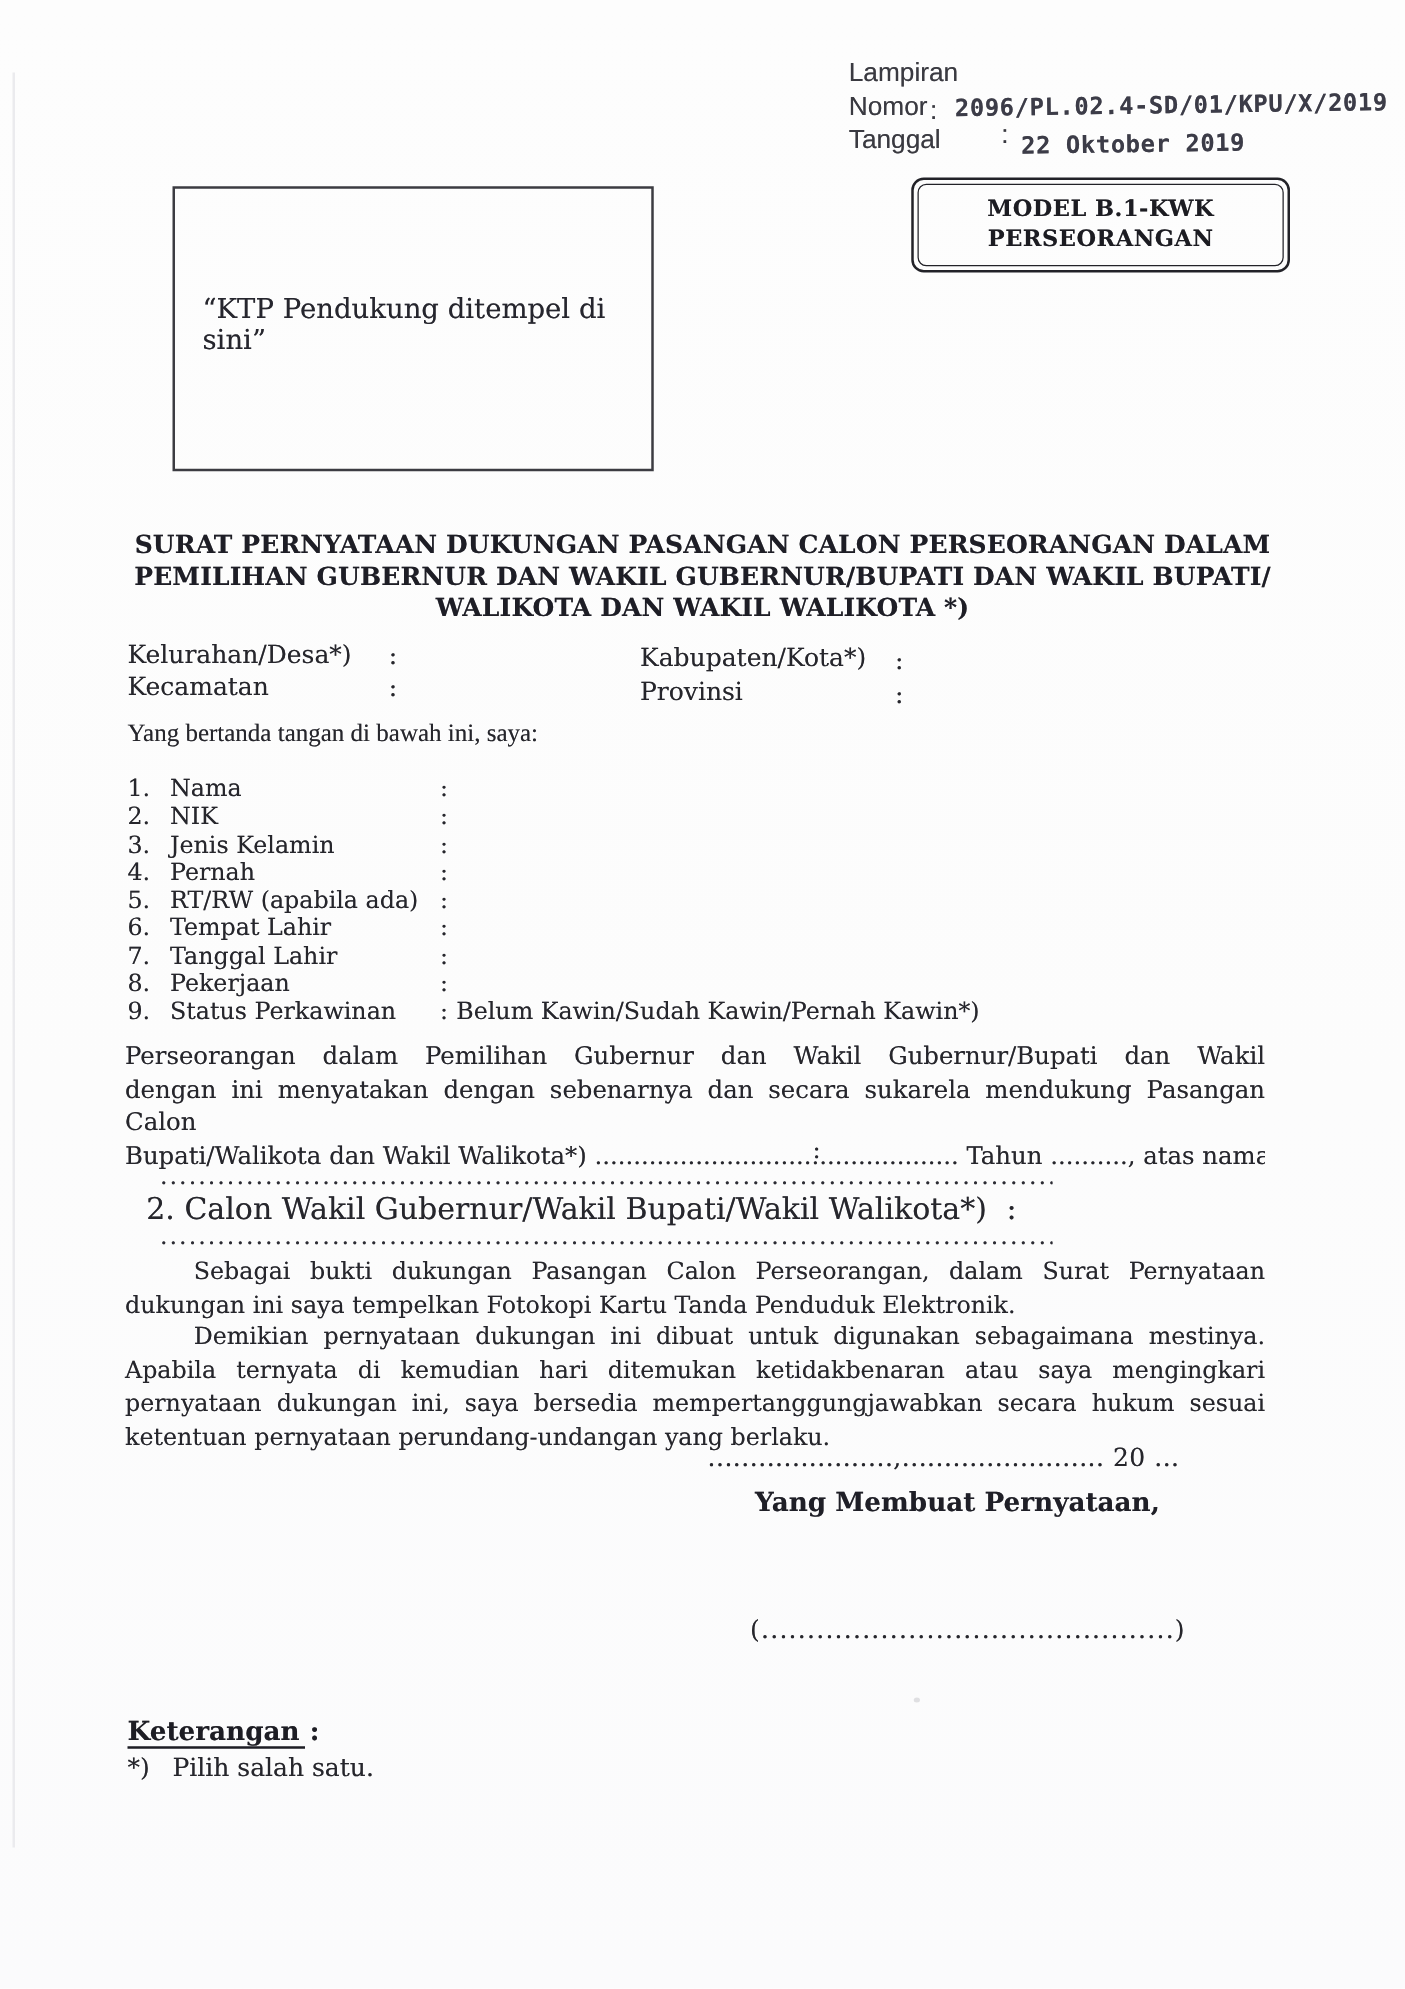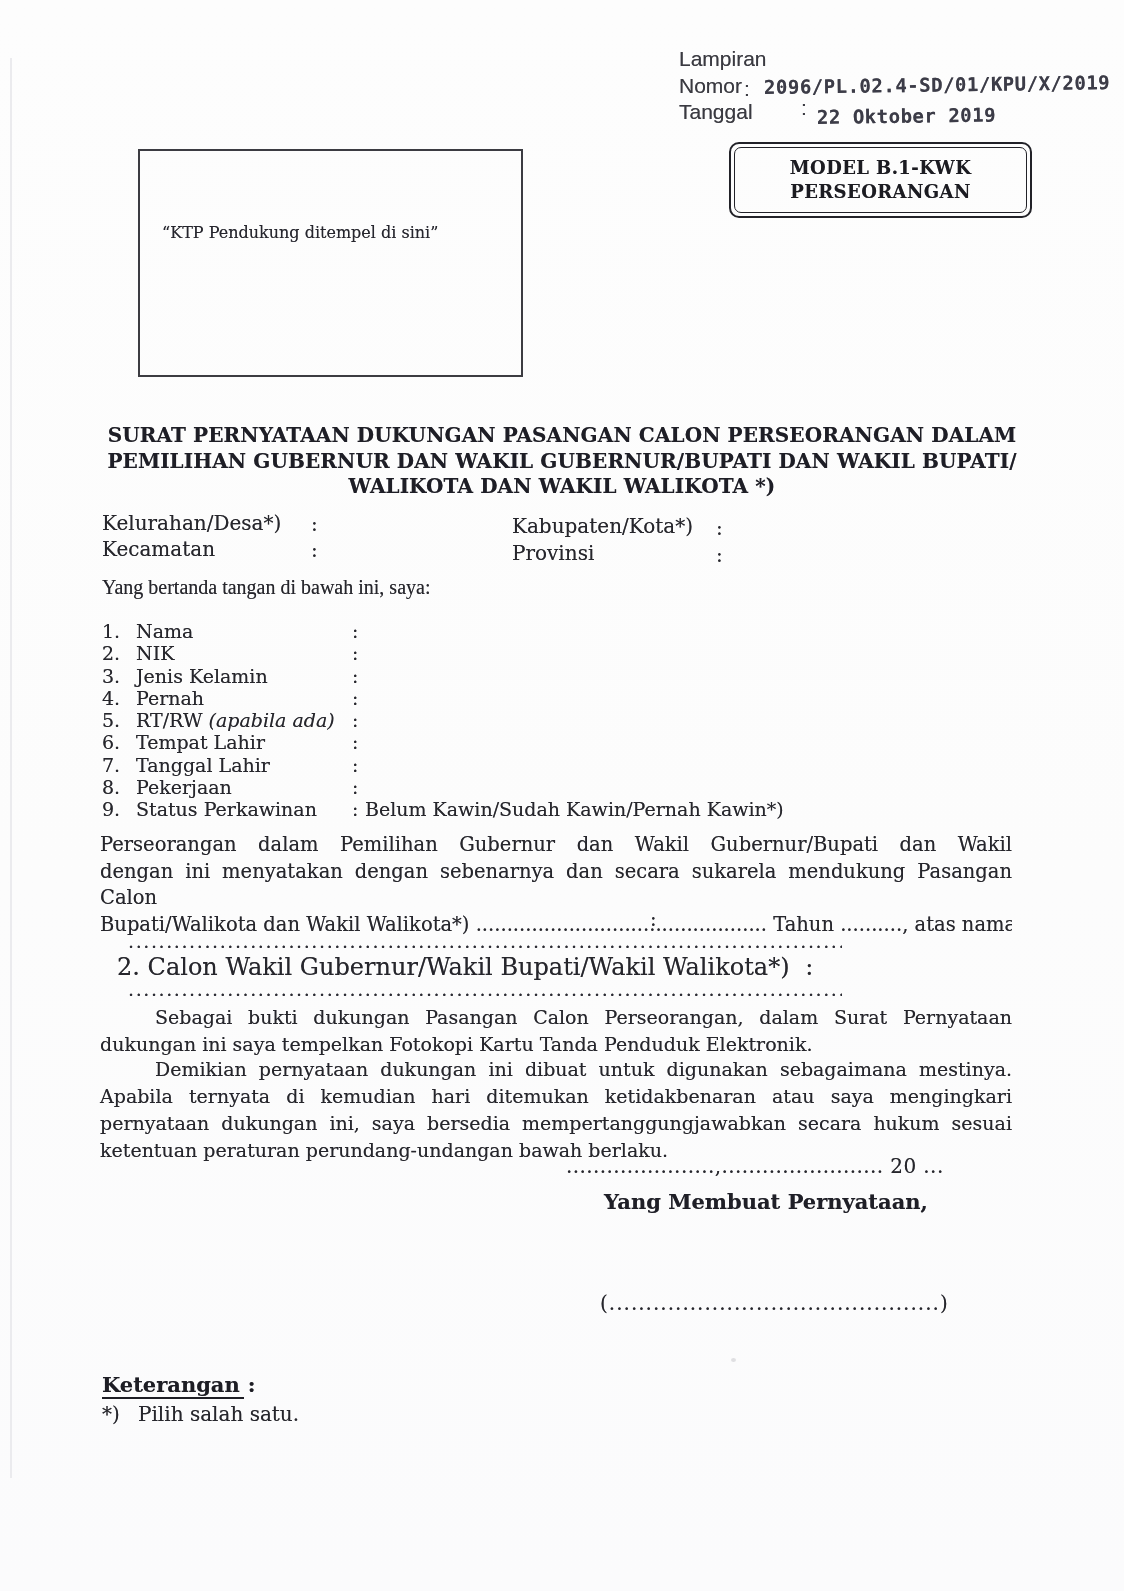--- a/index.html
+++ b/index.html
@@ -22,32 +22,32 @@
   .speck{left:731px;top:1358px;width:5px;height:4px;border-radius:50%;background:rgba(100,100,112,.18);}
 
   
   .stamp{left:729px;top:142px;width:256px;height:72px;border:2.5px solid #222228;border-radius:10px;padding-left:43px;}
   .stamp-inner{position:absolute;inset:3px;border:1.5px solid #222228;border-radius:7px;
     display:flex;flex-direction:column;align-items:center;justify-content:center;}
   .stamp-inner div{font-weight:700;font-size:18px;letter-spacing:.4px;color:#1c1c22;line-height:24px;}
 
   
   .ktpbox{left:138px;top:149px;width:381px;height:224px;border:2px solid #3c3c42;}
-  .ktp-caption{position:absolute;left:22px;top:72px;font-size:16px;color:#26262e;}
+  .ktp-caption{position:absolute;left:22px;top:84px;font-size:22px;color:#26262e;}
 
   .title{left:57px;top:423px;width:1010px;text-align:center;font-weight:700;font-size:20px;
     line-height:25.5px;color:#1e1e26;letter-spacing:.1px;}
 
   .f20{font-size:20px;}
 
   
   .plist{left:102px;top:620px;width:760px;font-size:19px;line-height:22.3px;}
   .prow{position:relative;height:22.3px;white-space:nowrap;}
   .prow .no{display:inline-block;width:34px;}
-  .prow .lbl-it{font-style:italic;}
+  .prow .lbl-it{}
   .prow .colon{position:absolute;left:250px;}
   .prow .val{position:absolute;left:263px;}
 
   
   .decl{left:100px;top:832px;width:912px;font-size:19.5px;line-height:26.6px;}
   .jl{text-align:justify;text-align-last:justify;text-justify:inter-word;}
   .indent{text-indent:55px;}
 
   .dotline{left:128px;width:714px;height:22px;overflow:hidden;white-space:nowrap;
     font-size:19px;letter-spacing:1.6px;color:#2b2b33;}
@@ -138,21 +138,21 @@
 
   <div class="abs para" style="top:1004px;">
     <div class="jl indent txt">Sebagai bukti dukungan Pasangan Calon Perseorangan, dalam Surat Pernyataan</div>
     <div class="txt">dukungan ini saya tempelkan Fotokopi Kartu Tanda Penduduk Elektronik.</div>
   </div>
 
   <div class="abs para" style="top:1056px;">
     <div class="jl indent txt">Demikian pernyataan dukungan ini dibuat untuk digunakan sebagaimana mestinya.</div>
     <div class="jl txt">Apabila ternyata di kemudian hari ditemukan ketidakbenaran atau saya mengingkari</div>
     <div class="jl txt">pernyataan dukungan ini, saya bersedia mempertanggungjawabkan secara hukum sesuai</div>
-    <div class="txt">ketentuan peraturan perundang-undangan bawah berlaku.</div>
+    <div class="txt">ketentuan pernyataan perundang-undangan yang berlaku.</div>
   </div>
 
   <div class="abs dateline txt">......................,........................ 20 ...</div>
   <div class="abs signatory txt">Yang Membuat Pernyataan,</div>
   <div class="abs signame txt">(.............................................)</div>
 
   <div class="abs ket-head txt">
     <span class="u">Keterangan</span><span class="c">:</span>
   </div>
   <div class="abs ket-note txt">

